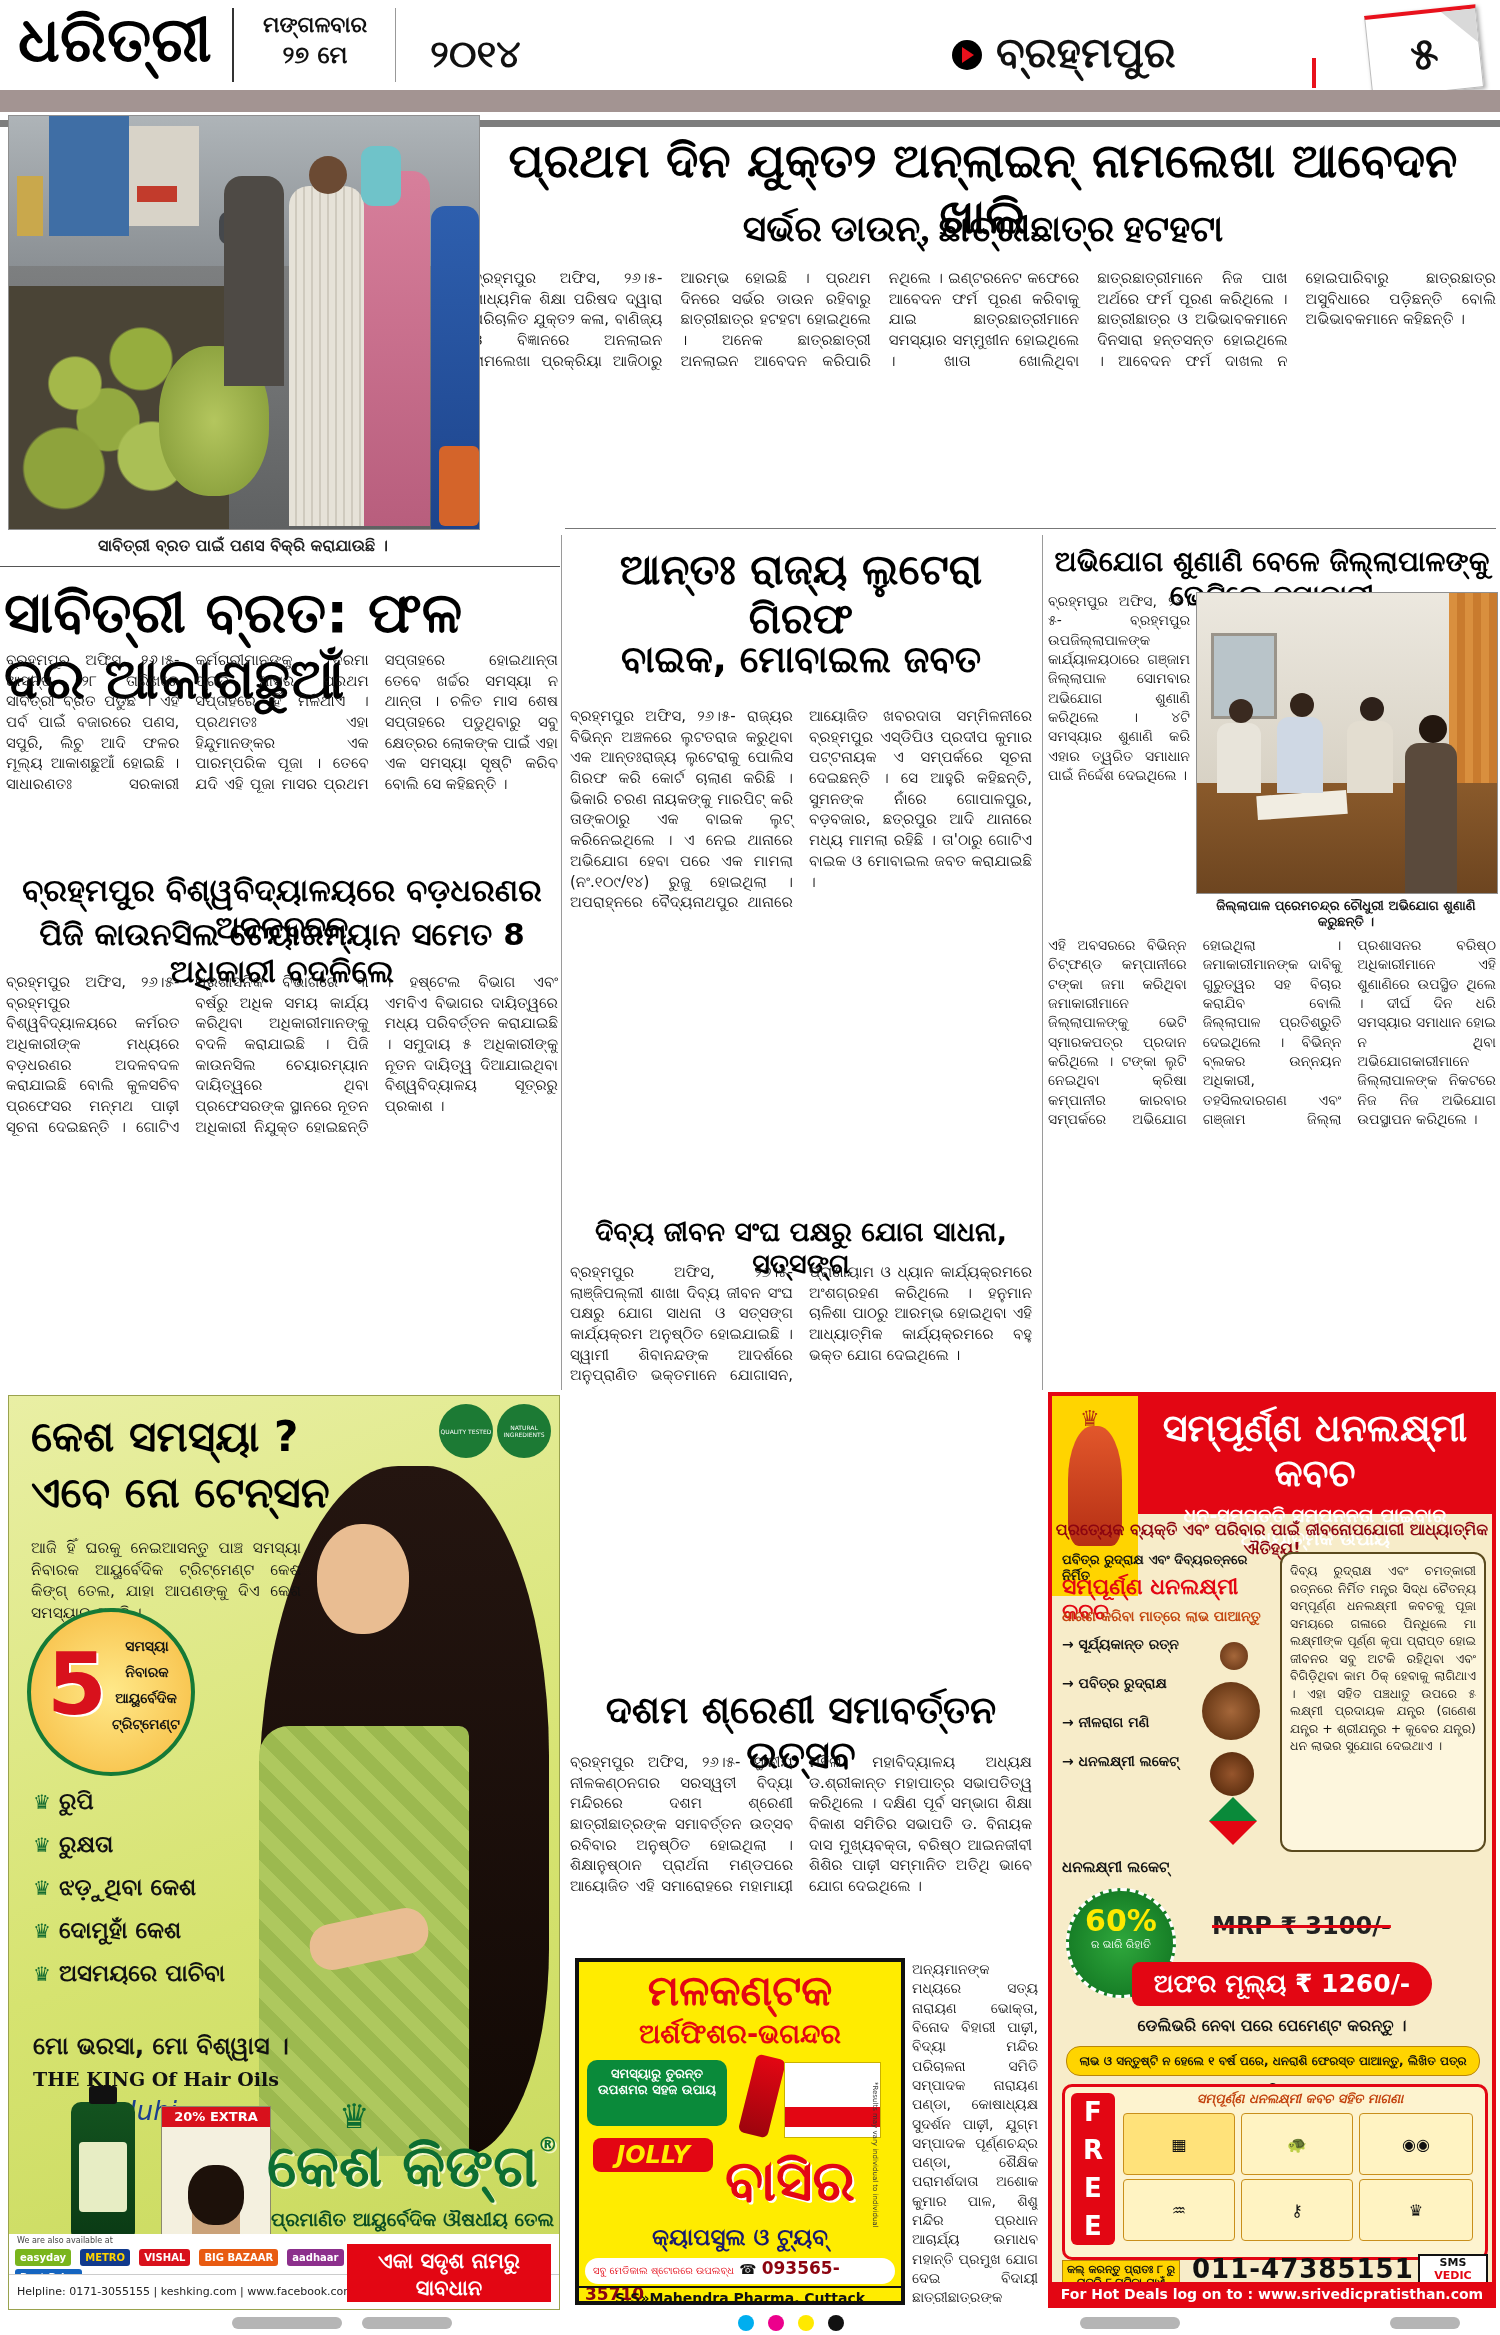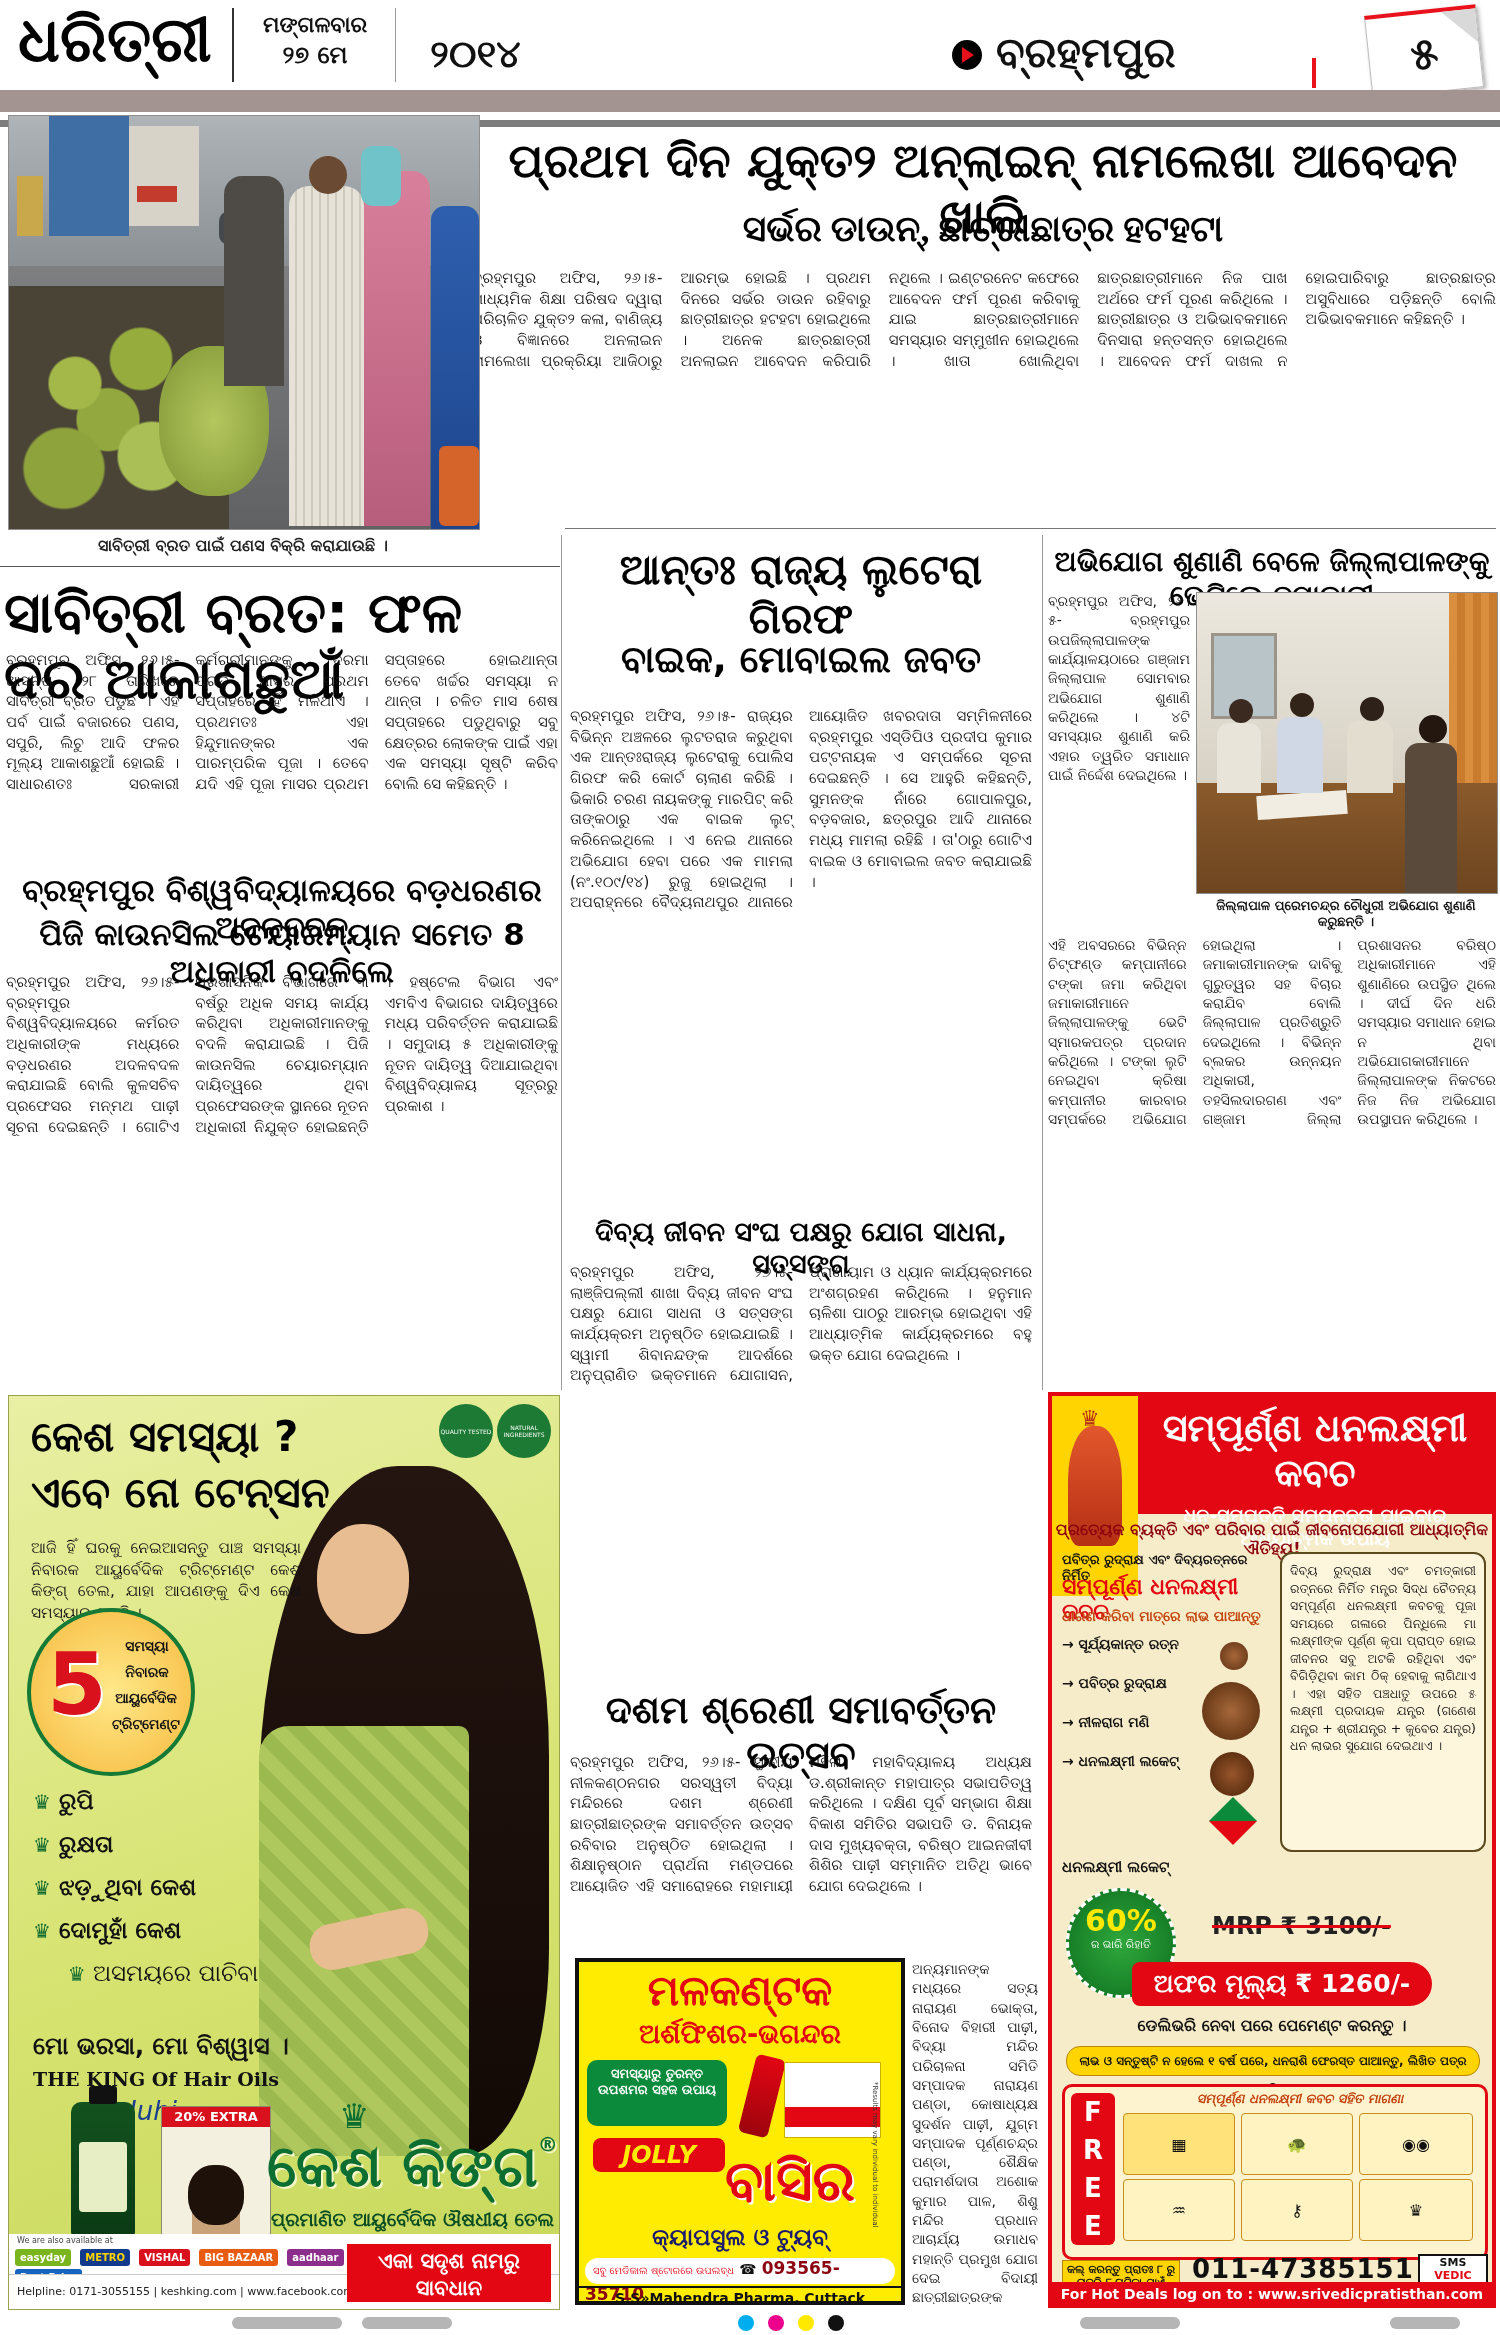--- a/index.html
+++ b/index.html
@@ -144,21 +144,21 @@
         <span>ରୁପି</span></div>
       <div style="margin-bottom:16px;font-size:23px;font-weight:700;">
         <span style="color:#136b2f;font-size:20px;">♛</span>
         <span>ରୁକ୍ଷତା</span></div>
       <div style="margin-bottom:16px;font-size:23px;font-weight:700;">
         <span style="color:#136b2f;font-size:20px;">♛</span>
         <span>ଝଡ଼ୁଥିବା କେଶ</span></div>
       <div style="margin-bottom:16px;font-size:23px;font-weight:700;">
         <span style="color:#136b2f;font-size:20px;">♛</span>
         <span>ଦୋମୁହାଁ କେଶ</span></div>
-      <div style="font-size:23px;font-weight:400;text-align:center;">
+      <div style="font-size:23px;font-weight:700;">
         <span style="color:#136b2f;font-size:20px;">♛</span>
         <span>ଅସମୟରେ ପାଚିବା</span></div>
     </div>
 
     <div class="abs b" style="left:24px;top:636px;font-size:24px;">ମୋ ଭରସା, ମୋ ବିଶ୍ୱାସ ।</div>
     <div class="abs b" style="left:24px;top:672px;font-size:19px;font-family:'DejaVu Serif','Liberation Serif',serif;">THE KING Of Hair Oils</div>
     <div class="abs" style="left:120px;top:700px;font-size:26px;font-style:italic;color:#1b3f8f;">Juhi</div>
 
     <div class="abs" style="left:62px;top:706px;width:64px;height:140px;background:linear-gradient(#13531f,#0a3a14);border-radius:10px;">
       <div class="abs" style="left:18px;top:-16px;width:28px;height:18px;background:#111;border-radius:3px;"></div>
@@ -194,21 +194,21 @@
   </div>
 
   <div class="abs" style="left:575px;top:1958px;width:330px;height:347px;background:#ffec00;border:4px solid #111;box-sizing:border-box;overflow:hidden;">
     <div class="abs c b" style="left:0;top:4px;width:322px;font-size:42px;color:#e30613;">ମଳକଣ୍ଟକ</div>
     <div class="abs c b" style="left:0;top:56px;width:322px;font-size:27px;color:#e30613;">ଅର୍ଶଫିଶର-ଭଗନ୍ଦର</div>
     <div class="abs c b" style="left:8px;top:98px;width:140px;height:66px;background:#0a8a3a;color:#fff;font-size:13px;border-radius:10px;padding:6px;box-sizing:border-box;">ସମସ୍ୟାରୁ ତୁରନ୍ତ ଉପଶମର ସହଜ ଉପାୟ</div>
     <div class="abs" style="left:168px;top:94px;width:30px;height:80px;background:linear-gradient(#e30613,#9c040d);border-radius:6px;transform:rotate(14deg);"></div>
     <div class="abs" style="left:205px;top:100px;width:95px;height:74px;background:#fff;border:1px solid #c9b100;">
       <div class="abs" style="left:0;top:44px;width:95px;height:20px;background:#e30613;"></div>
     </div>
-    <div class="abs c b" style="left:14px;top:176px;width:132px;height:34px;background:#e30613;color:#ffec00;font-size:24px;line-height:34px;border-radius:8px;font-style:italic;">JOLLY</div>
+    <div class="abs c b" style="left:14px;top:176px;width:120px;height:34px;background:#e30613;color:#ffec00;font-size:24px;line-height:34px;border-radius:8px;font-style:italic;">JOLLY</div>
     <div class="abs c b" style="left:100px;top:186px;width:222px;font-size:56px;color:#e30613;text-shadow:2px 2px 0 #fff;">ବାସିର</div>
     <div class="abs c b" style="left:0;top:262px;width:322px;font-size:23px;color:#1a1a6e;">କ୍ୟାପସୁଲ ଓ ଟ୍ୟୁବ୍</div>
     <div class="abs" style="left:6px;top:296px;width:310px;height:26px;background:#fff;border-radius:13px;">
       <span style="font-size:10px;color:#e30613;margin-left:8px;line-height:26px;">ସବୁ ମେଡିକାଲ ଷ୍ଟୋରରେ ଉପଲବ୍ଧ</span>
       <span style="font-size:14px;">☎</span>
       <span class="b" style="font-size:17px;color:#8c0410;">093565-35710</span>
     </div>
     <div class="abs c b" style="left:0;top:324px;width:322px;font-size:14px;border-top:2px solid #111;padding-top:2px;">S.S»Mahendra Pharma, Cuttack</div>
     <div class="abs" style="left:300px;top:120px;font-size:7px;transform:rotate(90deg);transform-origin:left top;color:#333;white-space:nowrap;">*Results may vary individual to individual</div>
   </div>

